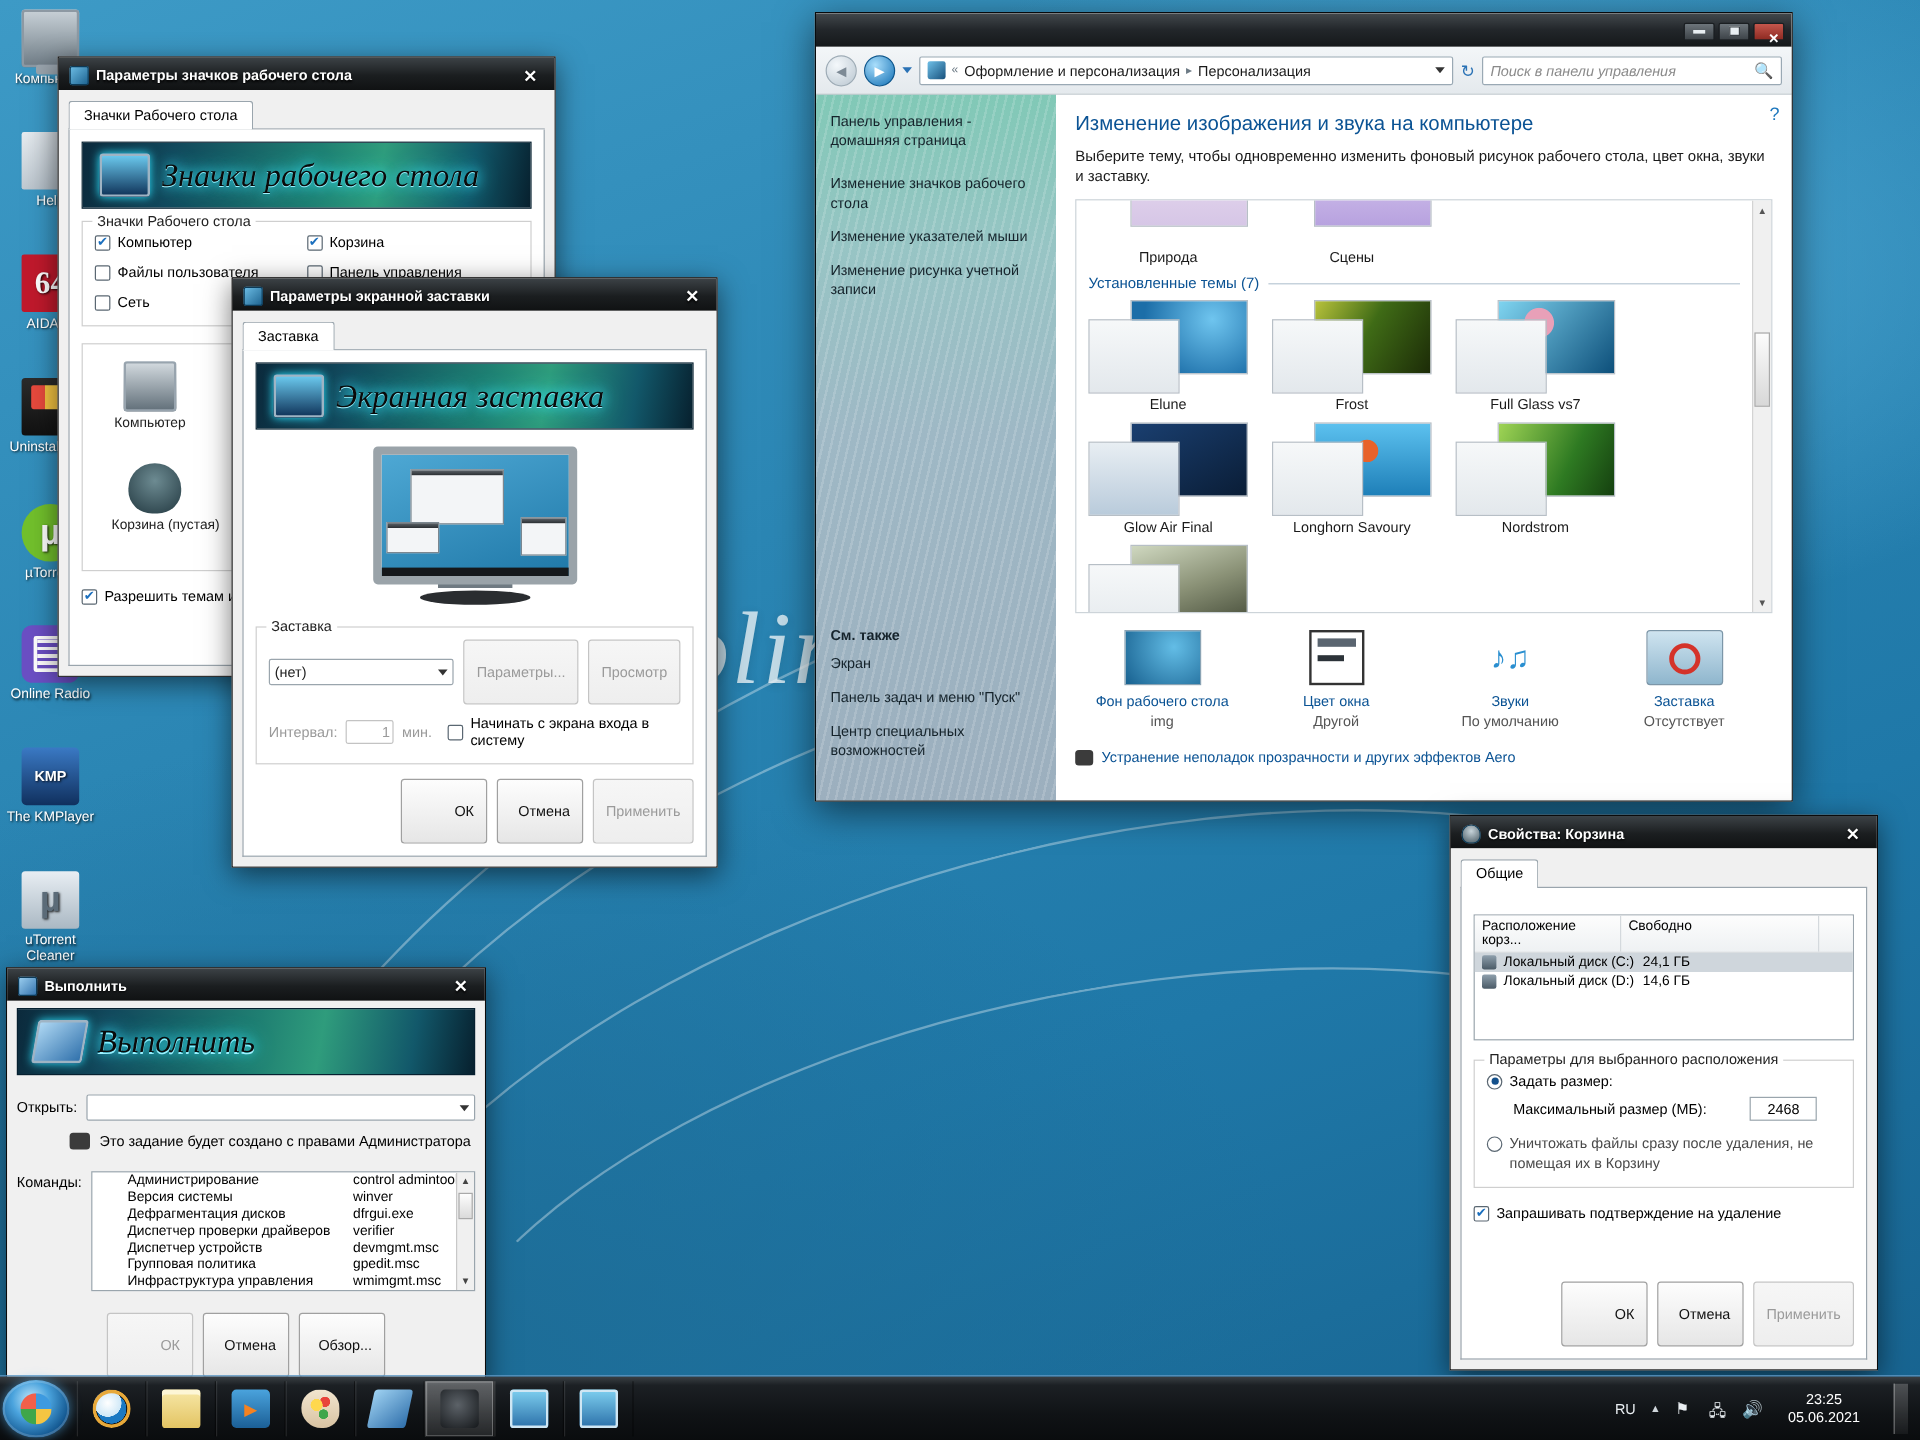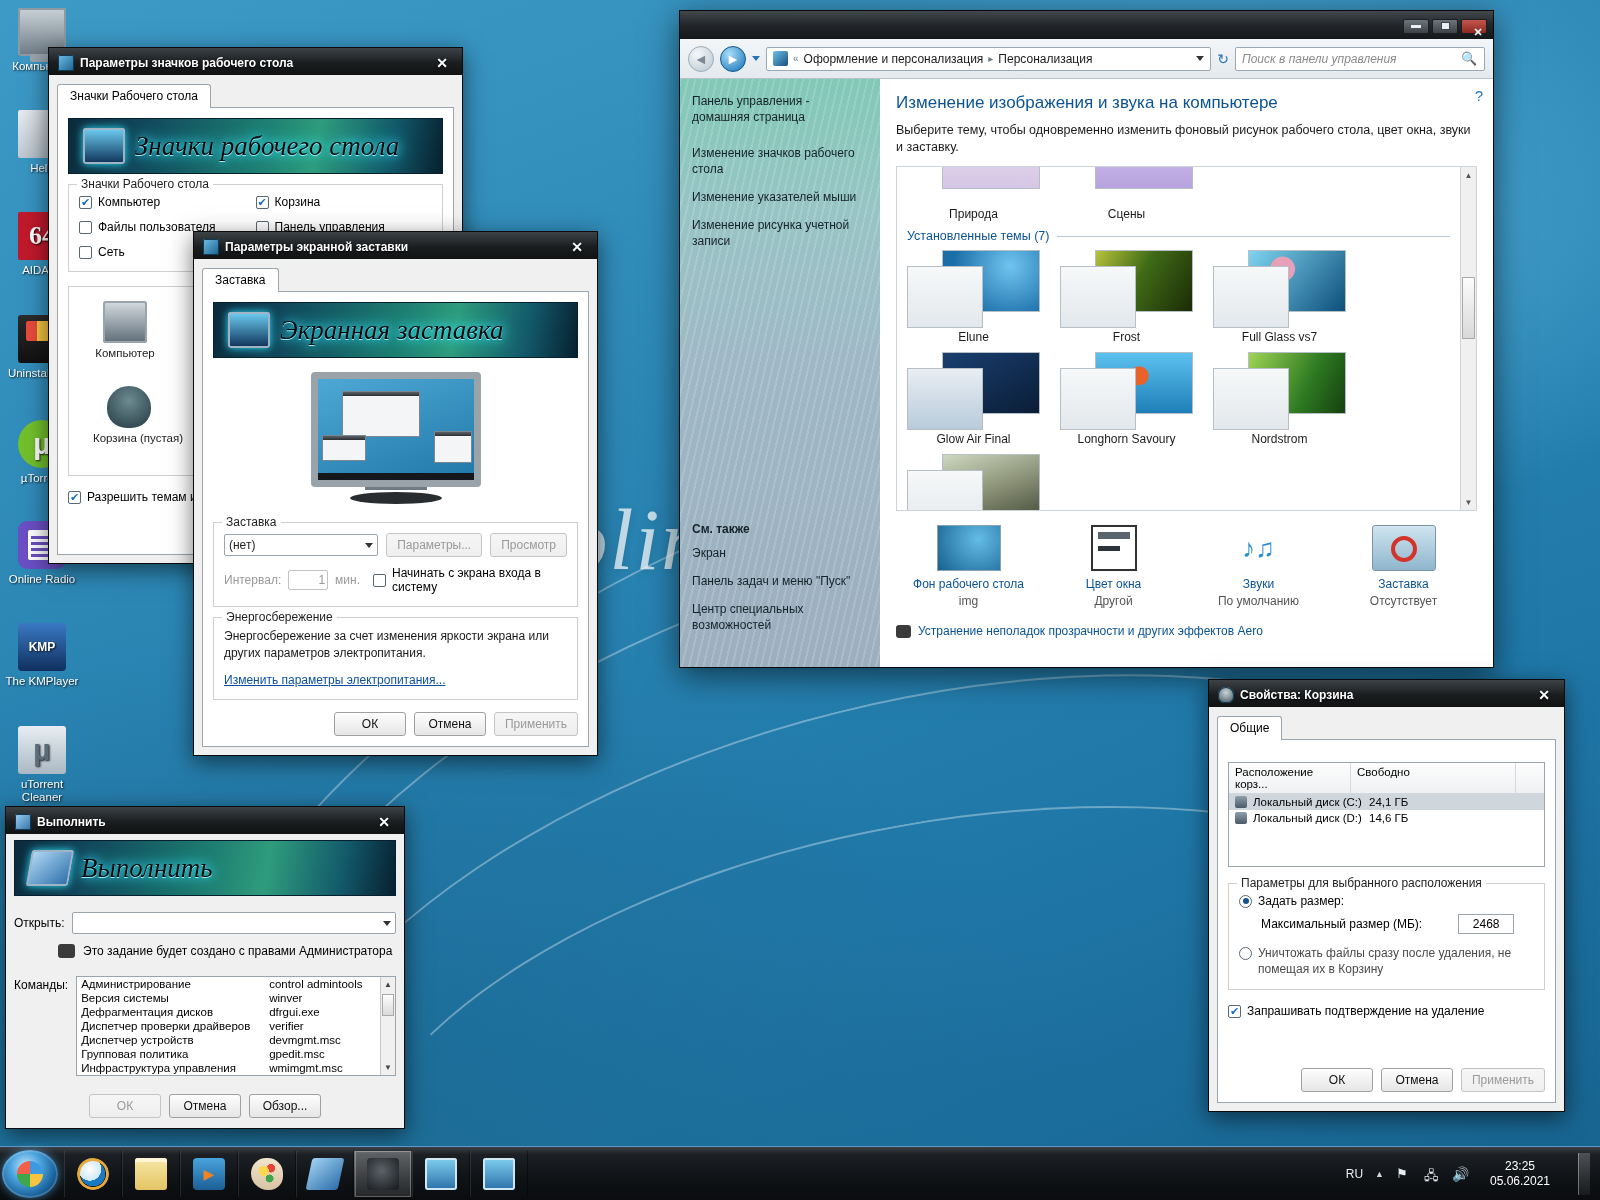--- a/index.html
+++ b/index.html
@@ -120,22 +120,22 @@
   .grp > .cap { position:absolute; top:-8px; left:8px; background:#fff; padding:0 4px; font-size:12px; color:#222; }
 
   .chk { display:flex; align-items:center; gap:6px; font-size:12px; }
   .box { width:13px;height:13px; border:1px solid #5a6772; background:#fff; border-radius:2px; flex:none;
          display:flex;align-items:center;justify-content:center; }
   .box.on:after{ content:'✔'; color:#1b6fbe; font-size:11px; line-height:1; }
   .rad { width:13px;height:13px; border:1px solid #5a6772; background:#fff; border-radius:50%; flex:none;
          display:flex;align-items:center;justify-content:center;}
   .rad.on:after{ content:''; width:6px;height:6px;border-radius:50%;background:#15518c; }
 
-  .btn { min-width:72px; padding:4px 10px; font-size:12px; background:linear-gradient(#fdfdfd,#e6e6e6);
-         border:1px solid #a0a0a0; border-radius:3px; color:#111; }
+  .btn { min-width:72px; padding:19px 10px; font-size:12px; background:linear-gradient(#fdfdfd,#e6e6e6);
+         border:1px solid #a0a0a0; border-radius:3px; color:#111;text-align:right; }
   .btn.dis { color:#9a9a9a; background:linear-gradient(#f6f6f6,#eeeeee); border-color:#c4c4c4; }
   .combo { flex:1; height:22px; background:#fff; border:1px solid #9aa5ad; border-radius:2px;
            display:flex; align-items:center; padding:0 4px; font-size:12px; color:#222; }
   .combo .arw { margin-left:auto; width:0;height:0;border-left:4px solid transparent;
                 border-right:4px solid transparent;border-top:5px solid #333; }
   .spin { width:44px;height:20px;background:#fff;border:1px solid #c3c3c3;border-radius:2px;
           display:flex;align-items:center;justify-content:flex-end;padding-right:2px;font-size:12px;color:#9a9a9a;}
   .lnk { color:#0b4f9e; text-decoration:underline; font-size:12px; }
 
   
@@ -638,25 +638,20 @@
               <span>1</span>
             </span>
           <span style="color:#9a9a9a;">мин.</span>
           <span class="chk" style="margin-left:6px;">
             <span class="box"></span>
             <span>Начинать с экрана входа в систему</span>
           </span>
         </div>
       </div>
 
-      <div class="grp">
-        <div class="cap">Энергосбережение</div>
-        <div style="font-size:12px;line-height:17px;color:#1a1a1a;">Энергосбережение за счет изменения яркости экрана или других параметров электропитания.</div>
-        <div class="lnk" style="margin-top:11px;">Изменить параметры электропитания...</div>
-      </div>
 
       <div style="display:flex;gap:8px;justify-content:flex-end;margin-top:12px;">
         <button class="btn">ОК</button>
         <button class="btn">Отмена</button>
         <button class="btn dis">Применить</button>
       </div>
     </div>
   </div>
 </div>
 
@@ -682,21 +677,21 @@
       </div>
     </div>
 
     <div style="display:flex;align-items:center;gap:8px;margin:10px 0 0 44px;">
       <span style="width:17px;height:14px;background:#3b3b3b;border-radius:3px;flex:none;"></span>
       <span style="font-size:12px;">Это задание будет создано с правами Администратора</span>
     </div>
 
     <div style="display:flex;gap:8px;margin-top:18px;">
       <span style="font-size:12px;padding-top:2px;">Команды:</span>
-      <div class="cmdlist" style="flex:1;">
+      <div class="cmdlist" style="flex:1;padding-left:25px;">
         <div class="cmdrow">
             <span class="c1">Администрирование</span>
             <span>control admintools</span>
           </div>
         <div class="cmdrow">
             <span class="c1">Версия системы</span>
             <span>winver</span>
           </div>
         <div class="cmdrow">
             <span class="c1">Дефрагментация дисков</span>

